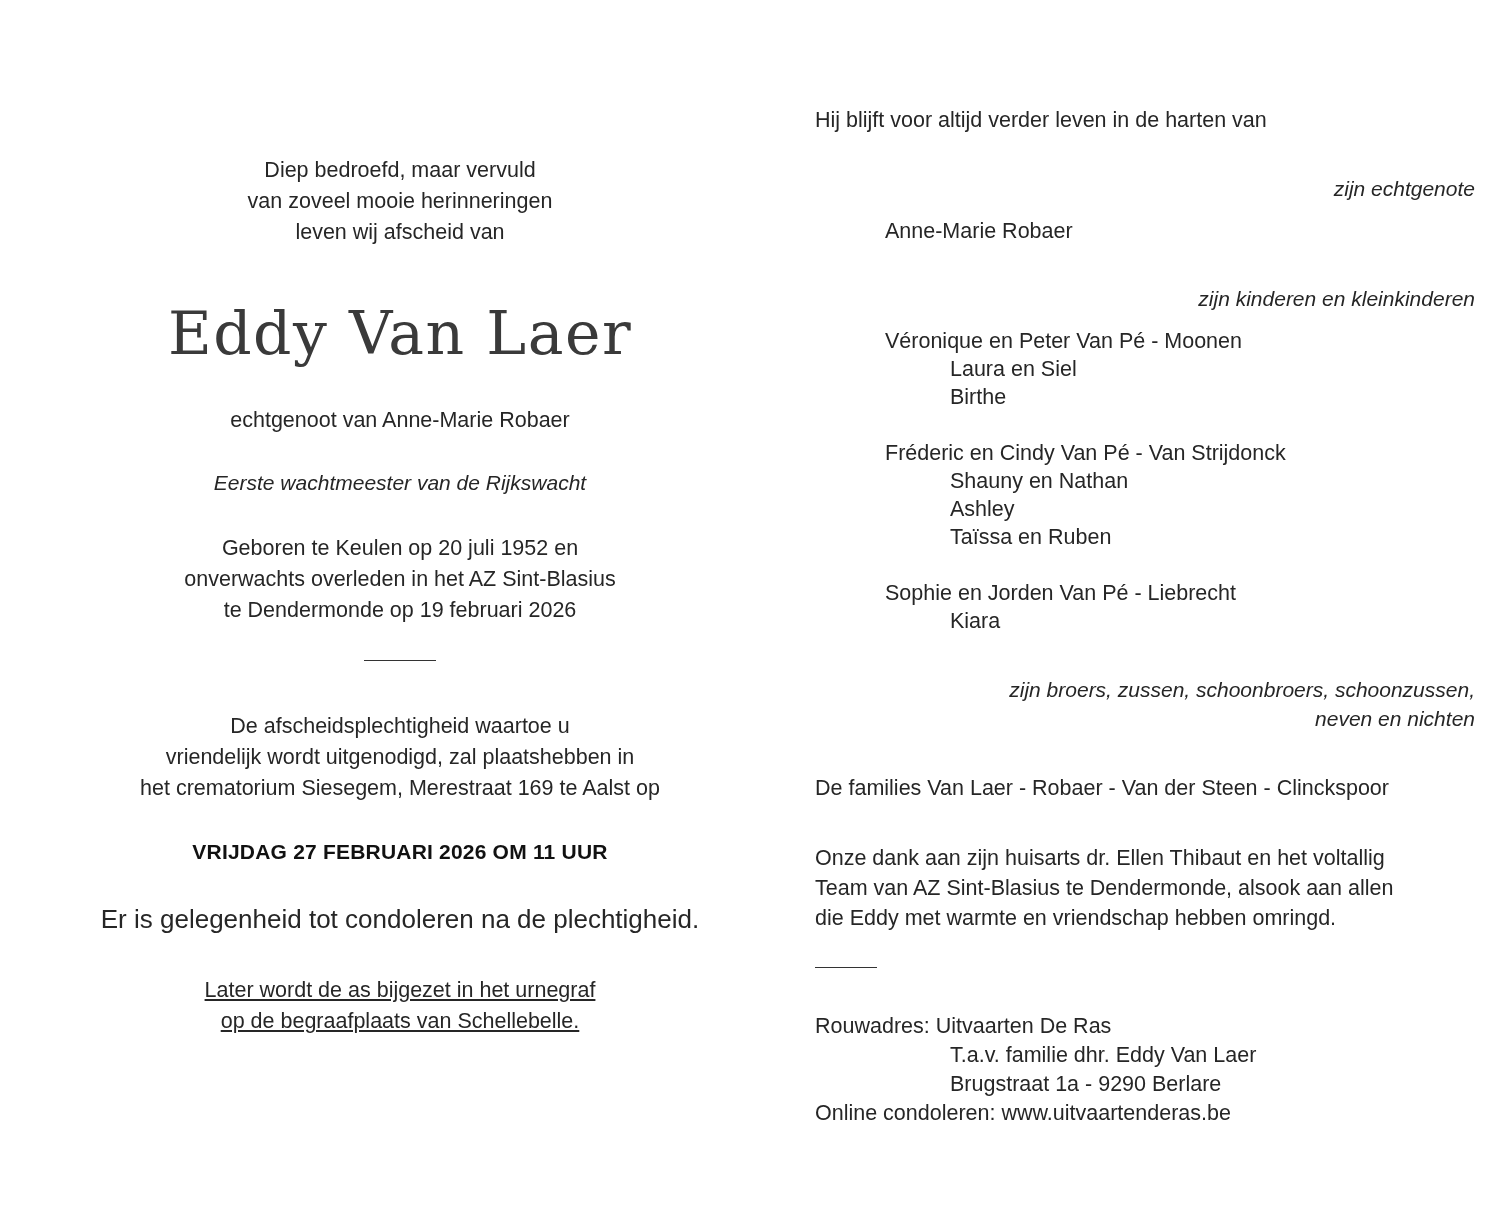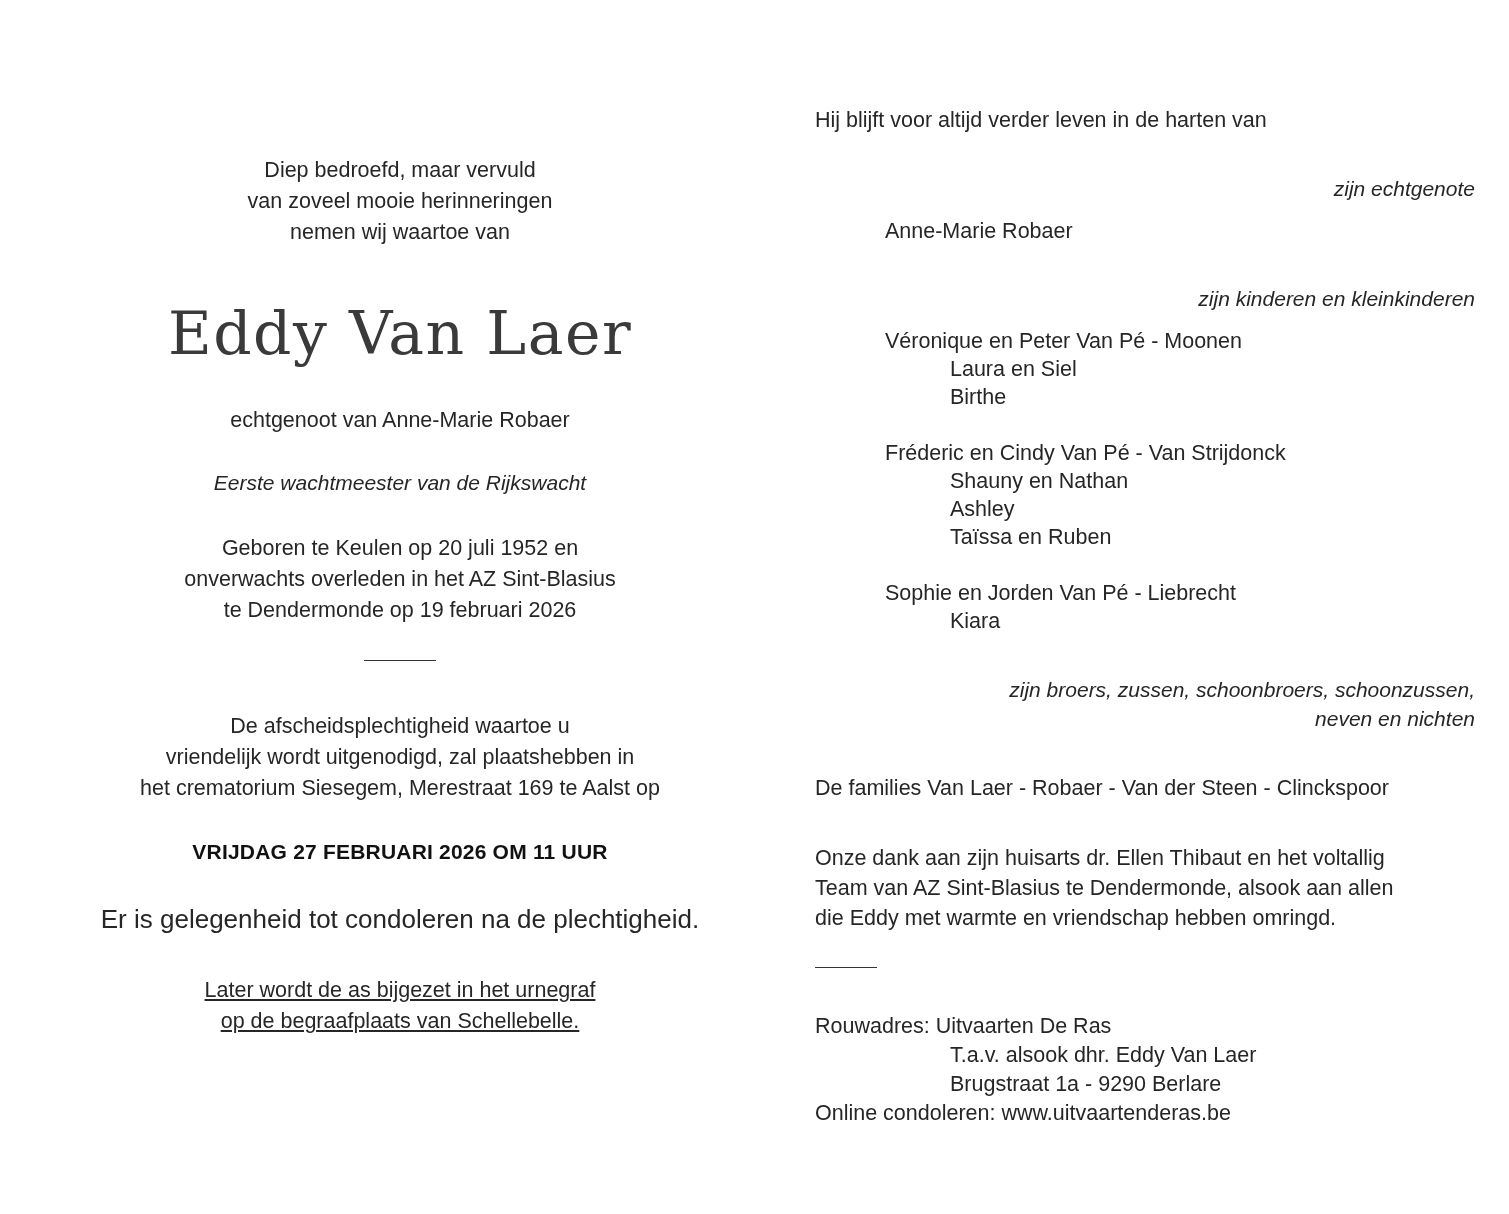--- a/index.html
+++ b/index.html
@@ -169,21 +169,21 @@
 </head>
 <body>
 
 <div class="page">
 
   <div class="col-left">
 
     <div class="intro">
       <div>Diep bedroefd, maar vervuld</div>
       <div>van zoveel mooie herinneringen</div>
-      <div>nemen wij waartoe van</div>
+      <div>leven wij afscheid van</div>
     </div>
 
     <div class="deceased-name">Eddy Van Laer</div>
 
     <div class="spouse-line">echtgenoot van Anne-Marie Robaer</div>
 
     <div class="profession">Eerste wachtmeester van de Rijkswacht</div>
 
     <div class="birth-death">
       <div>Geboren te Keulen op 20 juli 1952 en</div>
@@ -241,20 +241,20 @@
     <div class="r-para">
       <div>Onze dank aan zijn huisarts dr. Ellen Thibaut en het voltallig</div>
       <div>Team van AZ Sint-Blasius te Dendermonde, alsook aan allen</div>
       <div>die Eddy met warmte en vriendschap hebben omringd.</div>
     </div>
 
     <div class="r-divider"></div>
 
     <div class="r-address">
       <div>Rouwadres: Uitvaarten De Ras</div>
-      <div class="indent">T.a.v. alsook dhr. Eddy Van Laer</div>
+      <div class="indent">T.a.v. familie dhr. Eddy Van Laer</div>
       <div class="indent">Brugstraat 1a - 9290 Berlare</div>
       <div>Online condoleren: www.uitvaartenderas.be</div>
     </div>
 
   </div>
 
 </div>
 
 </body></html>

